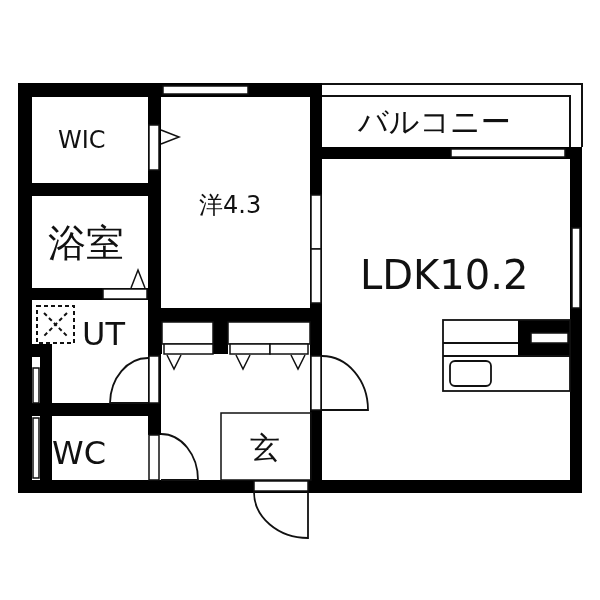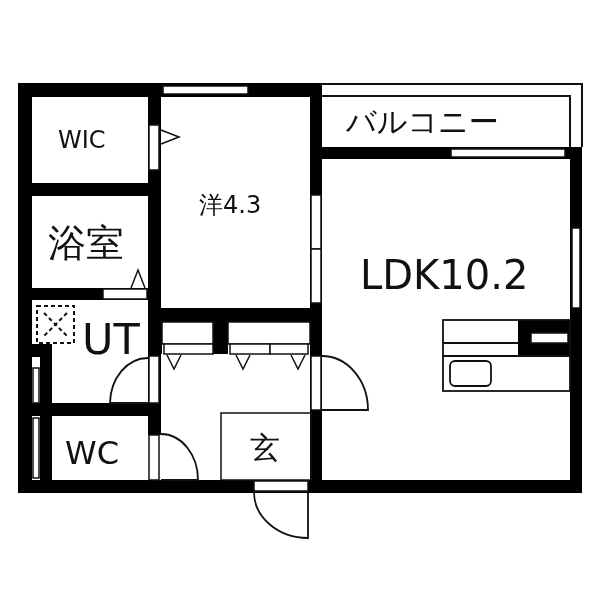--- a/index.html
+++ b/index.html
@@ -114,17 +114,17 @@
     <rect x="443" y="320" width="127" height="71"></rect>
     <line x1="443" y1="343" x2="518" y2="343"></line>
     <line x1="443" y1="356" x2="570" y2="356"></line>
     <rect x="450" y="361" width="41" height="25" rx="5" ry="5"></rect>
   </g>
 </svg>
 
 <div class="label" style="left:58px;top:128px;font-size:24px;text-align:center;">WIC</div>
 <div class="label" style="left:199px;top:193px;font-size:24px;">洋4.3</div>
 <div class="label" style="left:48px;top:224px;font-size:38px;">浴室</div>
-<div class="label" style="left:82px;top:318px;font-size:43px;">UT</div>
-<div class="label" style="left:65px;top:437px;font-size:32px;">WC</div>
+<div class="label" style="left:82px;top:318px;font-size:32px;">UT</div>
+<div class="label" style="left:52px;top:437px;font-size:32px;">WC</div>
 <div class="label" style="left:250px;top:433px;font-size:30px;">玄</div>
 <div class="label" style="left:360px;top:255px;font-size:40px;">LDK10.2</div>
-<div class="label" style="left:346px;top:107px;font-size:30px;">バルコニー</div>
+<div class="label" style="left:358px;top:107px;font-size:30px;">バルコニー</div>
 
 </body></html>

